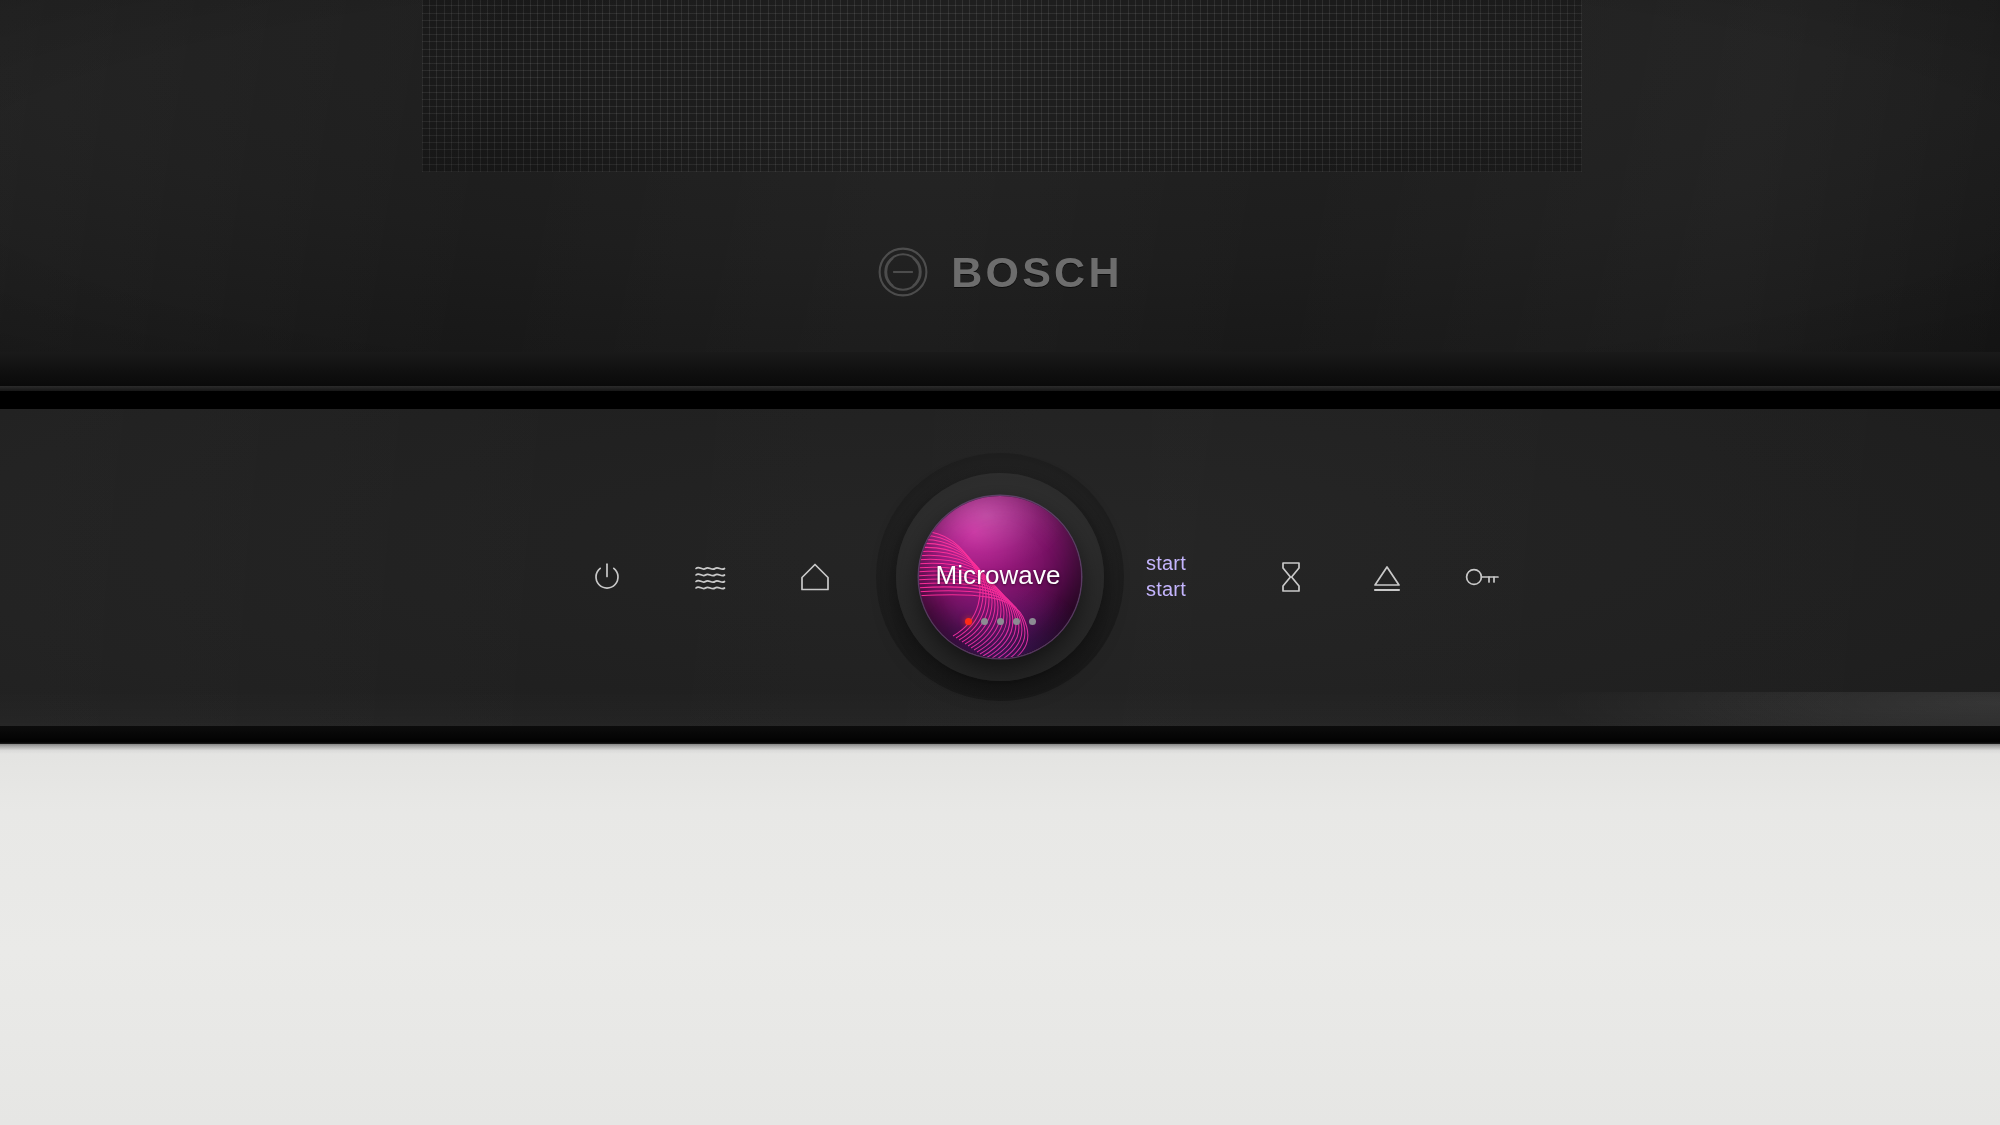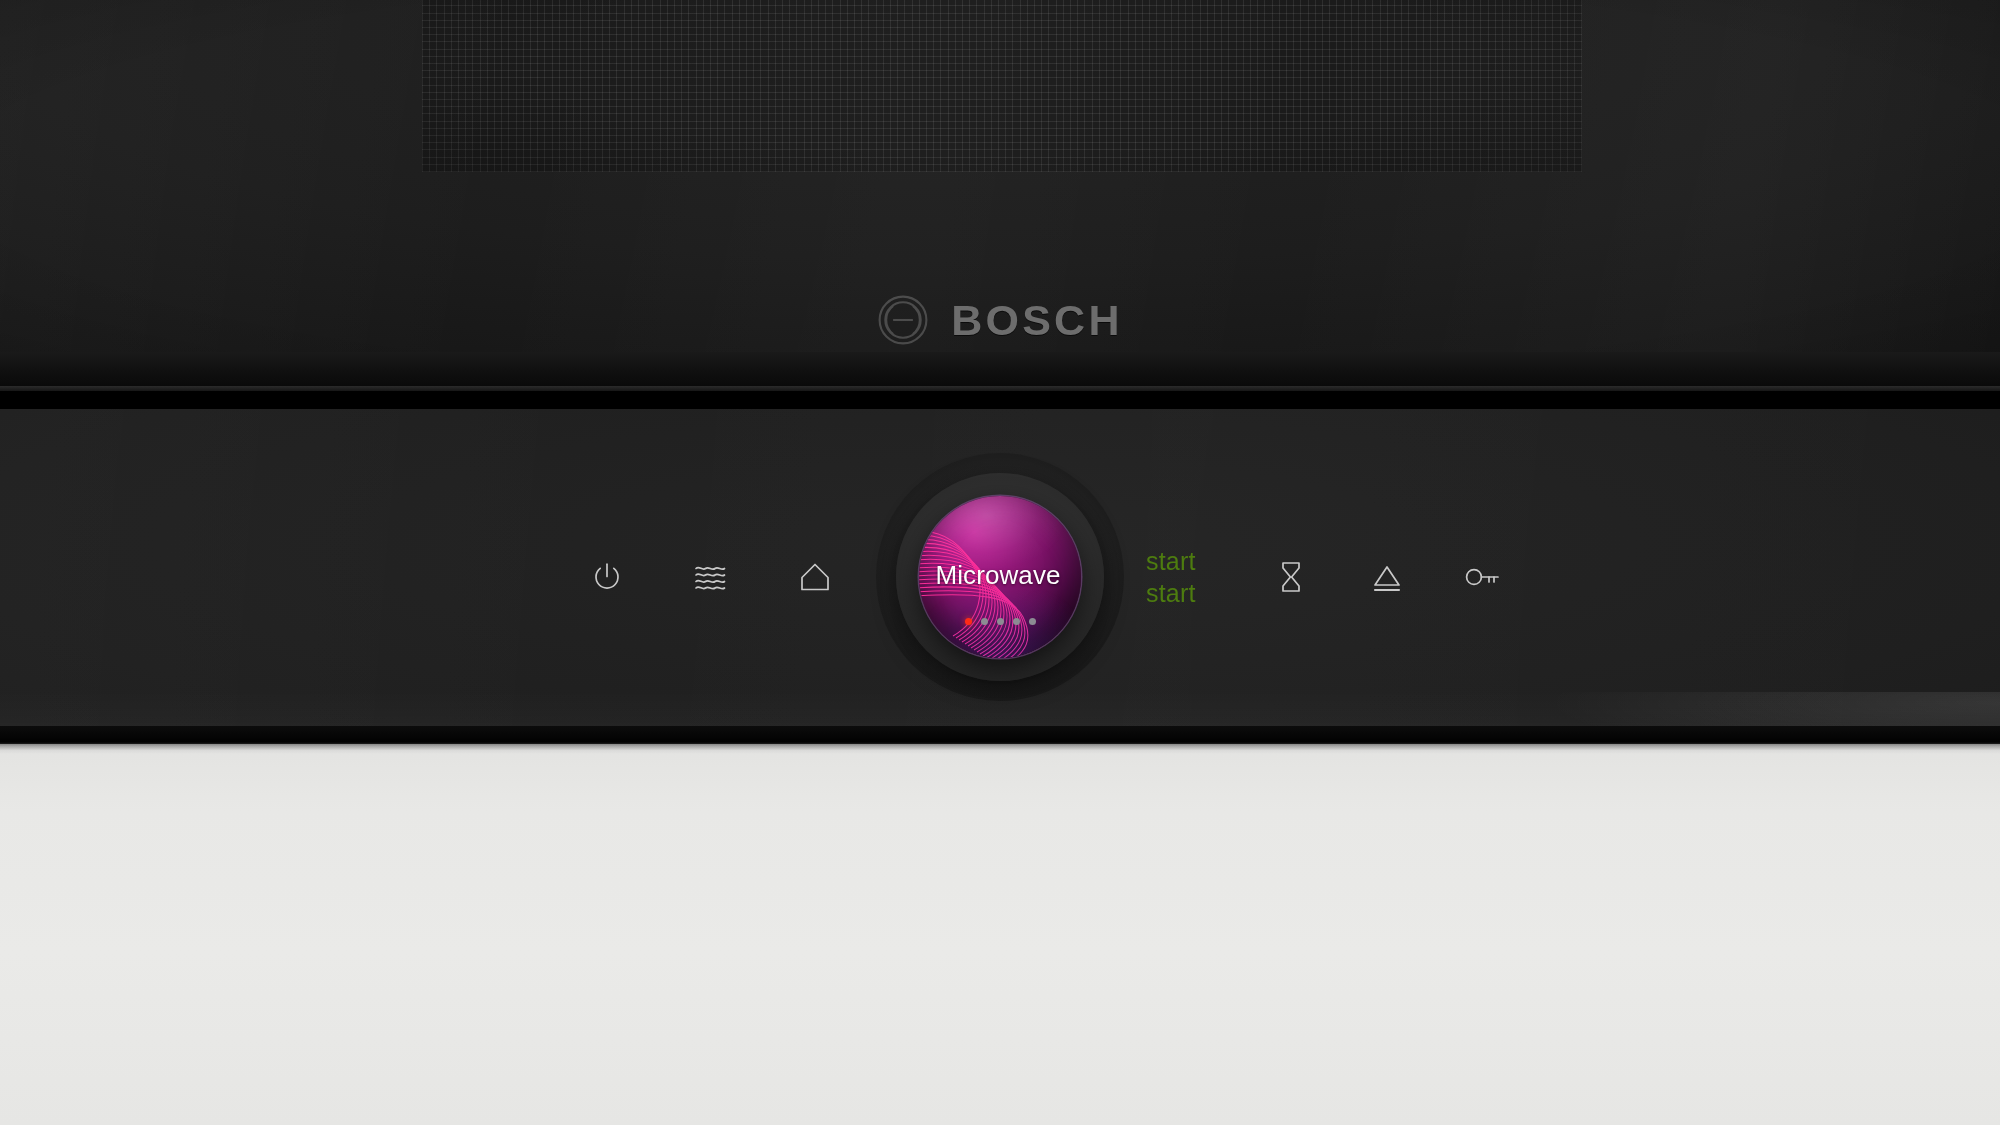--- a/index.html
+++ b/index.html
@@ -59,21 +59,21 @@
   .mesh-fade {
     position:absolute; left:422px; top:-30px; width:1160px; height:202px;
     background:
       radial-gradient(115% 130% at 50% 45%, rgba(0,0,0,0) 35%, rgba(10,10,10,0.55) 78%, rgba(8,8,8,0.92) 100%);
     pointer-events:none;
   }
 
   
   .logo-wrap {
     position:absolute; left:0; top:240px; width:2000px; height:64px;
-    display:flex; align-items:center; justify-content:center; gap:22px;margin-top:48px;
+    display:flex; align-items:center; justify-content:center; gap:22px;
   }
   .logo-mark { width:52px; height:52px; flex:0 0 auto; opacity:0.42; }
   .logo-text {
     font-size:43px; font-weight:bold; letter-spacing:3.2px;
     color:#6d6d6d; line-height:1;
     text-shadow:0 1px 0 rgba(0,0,0,0.6);
     font-family:"Liberation Sans", sans-serif;
   }
 
   
@@ -120,21 +120,21 @@
   .tbtn {
     width:62px; height:62px; display:flex; align-items:center; justify-content:center;
     cursor:pointer;
   }
   .tbtn svg { display:block; }
   .tbtn svg, .tbtn svg * { stroke:#c9c9c9; }
 
   .startstop {
     width:80px; height:62px; display:flex; flex-direction:column;
     align-items:flex-start; justify-content:center; cursor:pointer;
-    color:#4d7c0f; font-size:25px; line-height:1.28; letter-spacing:0.2px;
+    color:#c4b5fd; font-size:20px; line-height:1.28; letter-spacing:0.2px;
   }
 
   
   .knob-halo {
     position:absolute; left:876px; top:453px; width:248px; height:248px;
     border-radius:50%;
     background:radial-gradient(circle at 48% 40%, rgba(90,90,90,0.26) 0%, rgba(70,70,70,0.22) 52%, rgba(45,45,45,0.10) 78%, rgba(30,30,30,0) 100%);
     box-shadow:0 0 46px 22px rgba(0,0,0,0.34) inset;
   }
   .knob-ring {

